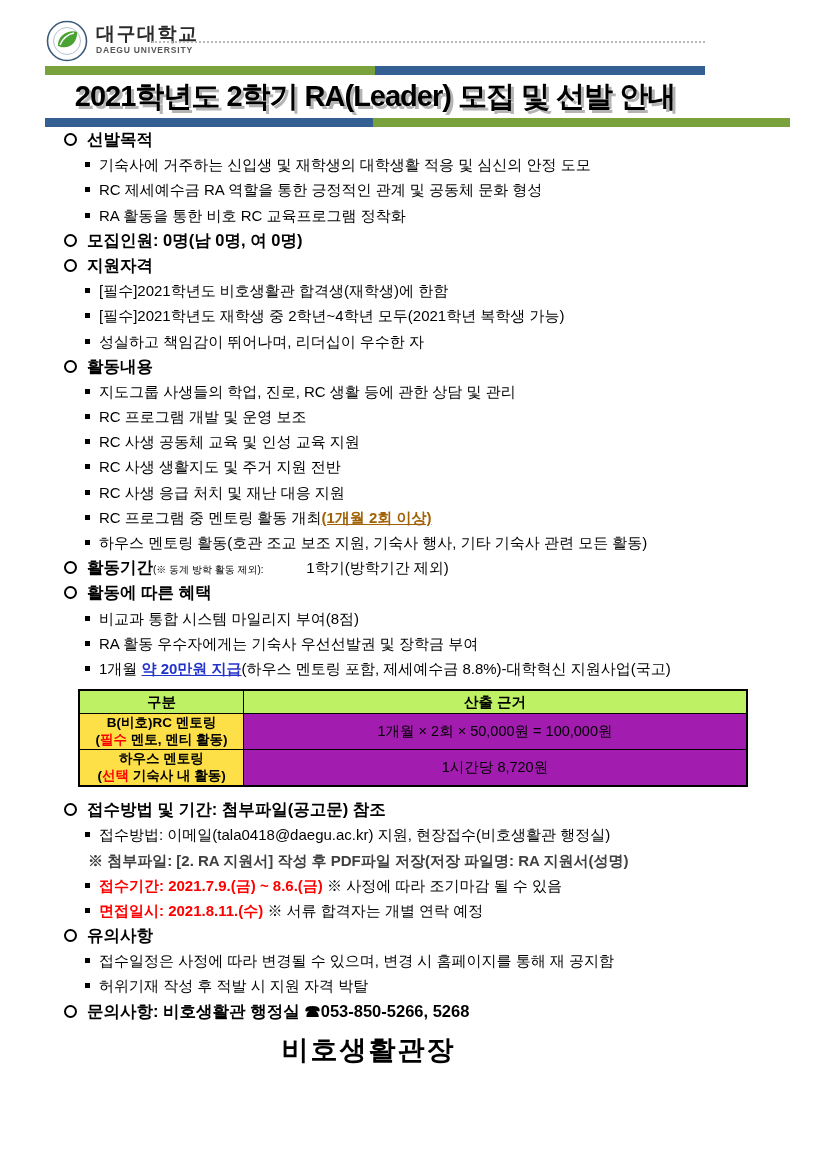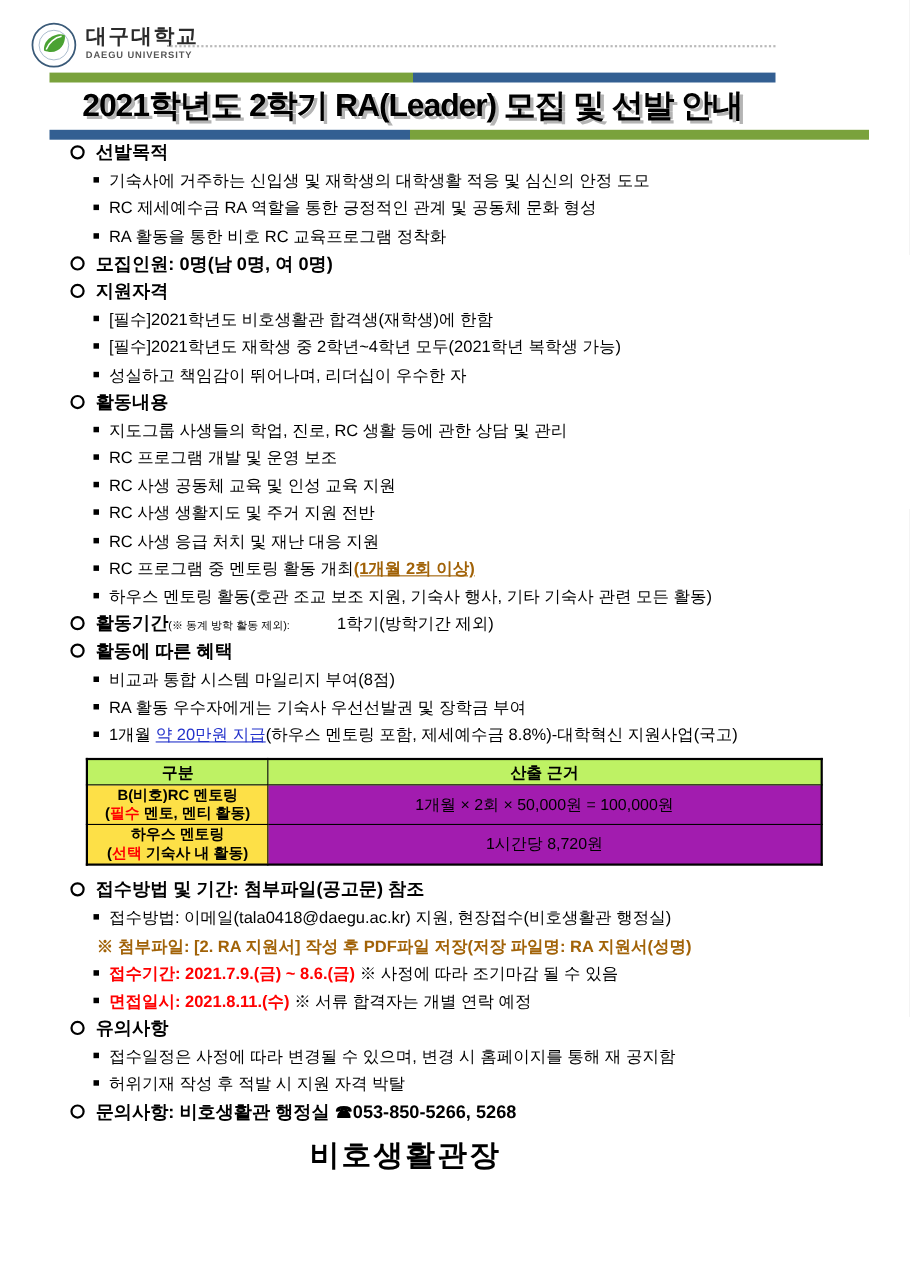--- a/index.html
+++ b/index.html
@@ -2,21 +2,21 @@
 <html><head>
 <meta charset="utf-8">
 <style>
   html,body { margin:0; padding:0; background:#e9e9e9; }
   .page {
     position:relative; width:827px; height:1169px; margin:0 auto;
     background:#ffffff; overflow:hidden; color:#000;
     font-family:"Liberation Sans", sans-serif;
   }
   
-  .logo { position:absolute; left:28px; top:20px; display:flex; align-items:flex-start; gap:8px; }
+  .logo { position:absolute; left:46px; top:20px; display:flex; align-items:flex-start; gap:8px; }
   .logo svg { display:block; }
   .logo-text { padding-top:4px; }
   .univ-kr { font-size:19px; font-weight:bold; color:#2b2b2b; letter-spacing:1.5px; line-height:20px; }
   .univ-en { font-size:8.5px; font-weight:bold; color:#565656; letter-spacing:0.8px; margin-top:1px; }
   .dotted-line { position:absolute; top:41px; left:152px; width:553px; border-top:2px dotted #b9b9b9; }
   .bar { position:absolute; height:9px; }
   .bar-top   { top:66px;  left:45px; width:660px;
                background:linear-gradient(90deg,#7aa23c 0 50%, #335f92 50% 100%); }
   .bar-bottom{ top:118px; left:45px; width:745px;
                background:linear-gradient(90deg,#335f92 0 44%, #7aa23c 44% 100%); }
@@ -31,22 +31,22 @@
   .n-line { margin-left:88px; }
   .h-text { font-weight:bold; font-size:16.5px; }
   .h-note { font-weight:normal; font-size:10px; }
   .h-normal { font-weight:normal; font-size:15px;margin-left:40px; }
   .circle-bullet { display:inline-block; width:9px; height:9px; border:2.4px solid #000;
                    border-radius:50%; margin-right:10px; vertical-align:-1px; }
   .sq-bullet { display:inline-block; width:5px; height:5px; background:#000;
                margin-right:9px; vertical-align:3px; }
   .red  { color:#ff0000; font-weight:bold; }
   .red-u{ color:#a16207; font-weight:bold; text-decoration:underline; }
-  .blue { color:#a16207; font-weight:bold; }
-  .blue-u{ color:#2332cb; font-weight:normal; text-decoration:underline; }
+  .blue { color:#404040; font-weight:bold; }
+  .blue-u{ color:#2332cb; font-weight:bold; text-decoration:underline; }
   
   table.pay { border-collapse:collapse; margin:8px 0 10px 78px; table-layout:fixed;
               border:2px solid #000; }
   table.pay td, table.pay th { border:1px solid #000; padding:0; text-align:center; vertical-align:middle; }
   .col-label { width:163px; background:#fde047; }
   .col-value { width:502px; background:#a21caf; }
   th.col-label, th.col-value { background:#bef264; height:22px; font-size:14.5px; font-weight:bold; }
   td.col-label { font-size:13.5px; font-weight:bold; line-height:16.5px; height:35px; }
   td.col-value { font-size:14.5px; font-weight:normal; }
   

